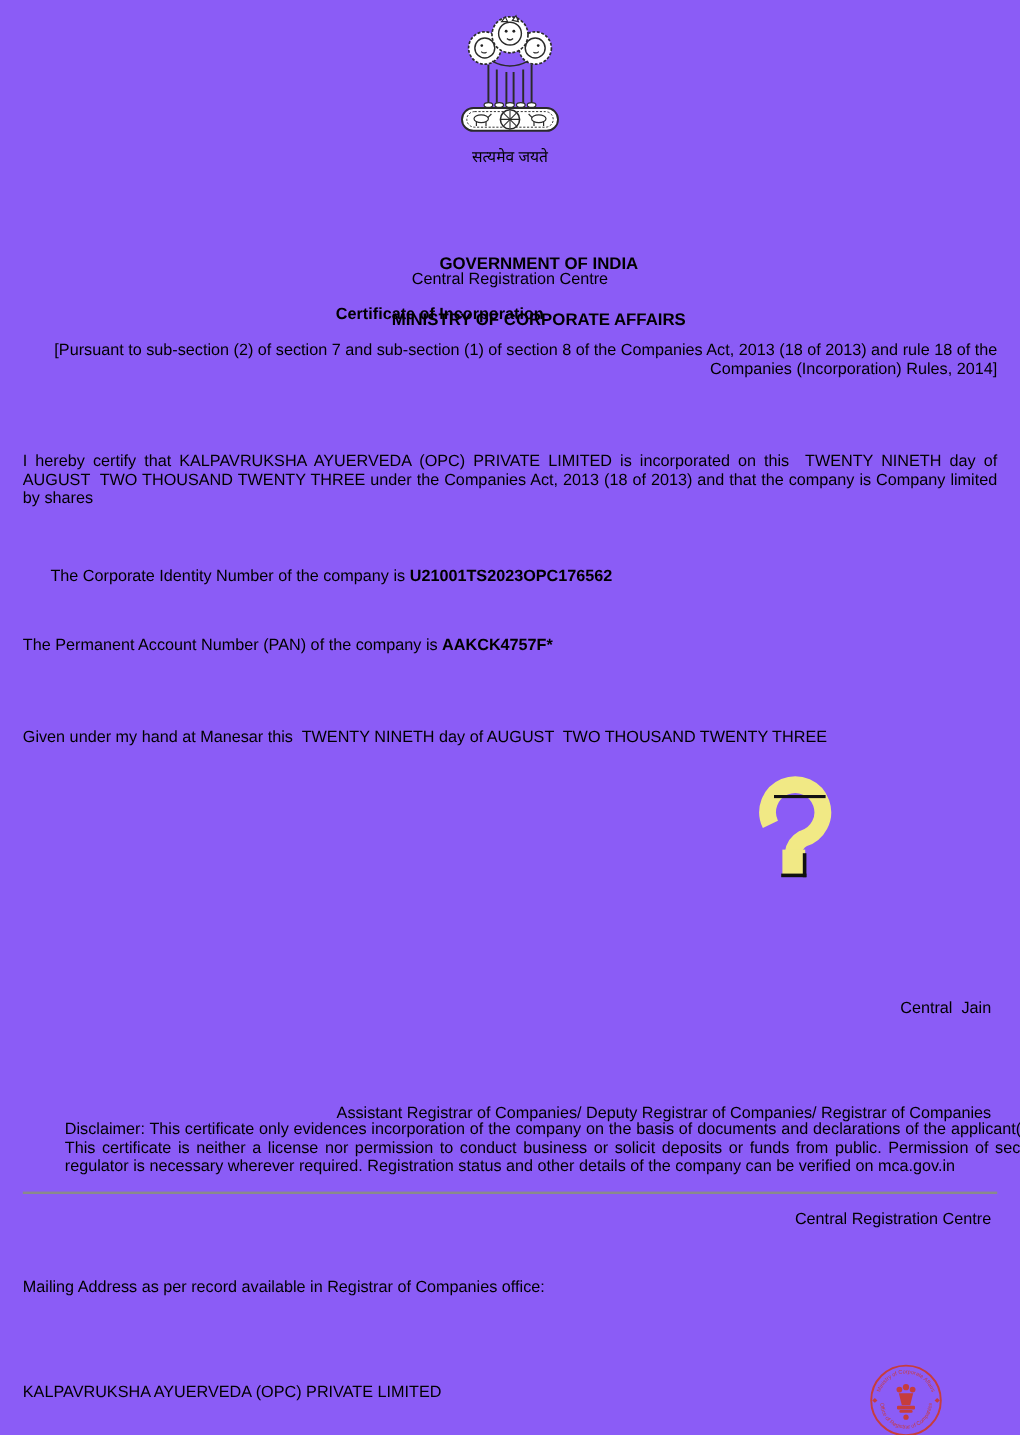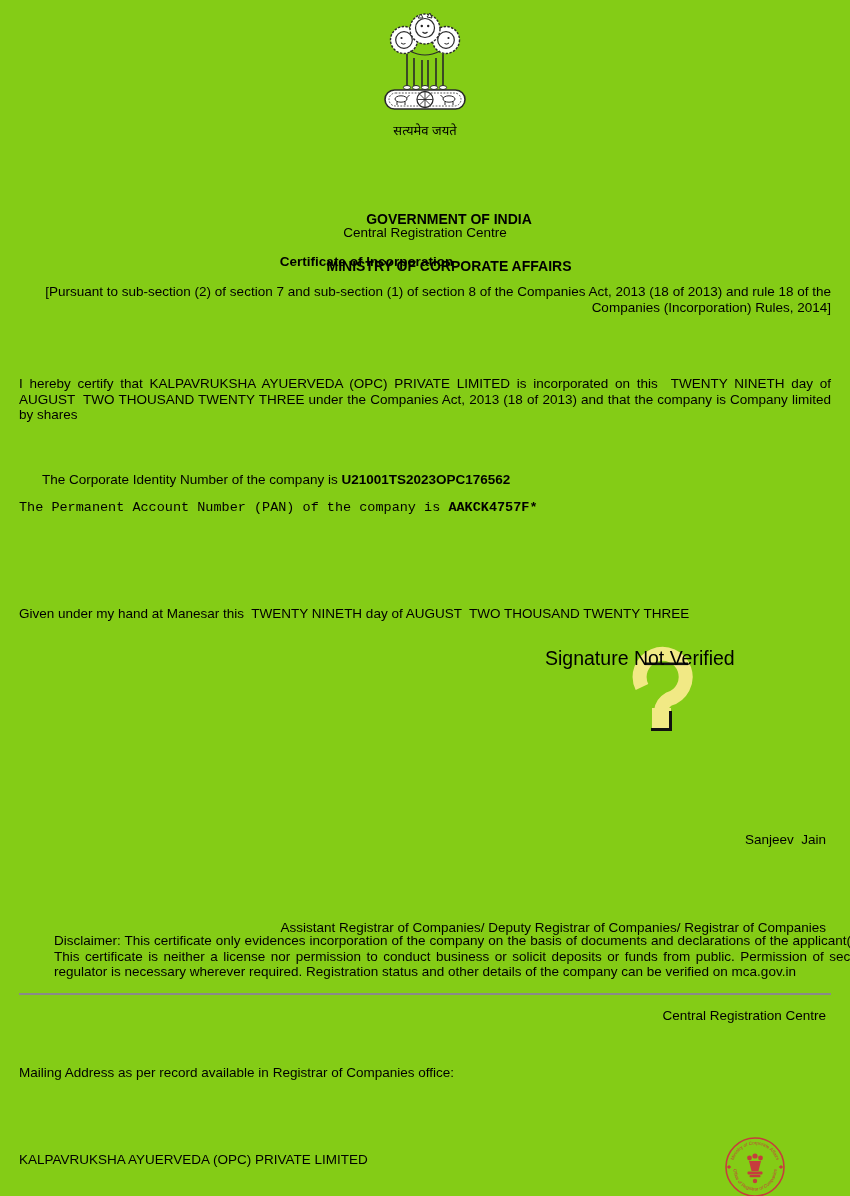--- a/index.html
+++ b/index.html
@@ -1,17 +1,17 @@
 <!DOCTYPE html>
 <html><head>
 <meta charset="utf-8">
 <style>
   html,body{margin:0;padding:0;background:#fff;}
   #page{
-    position:relative;width:850px;height:1196px;background:#84cc16;
+    position:relative;width:850px;height:1196px;background:#8b5cf6;
     font-family:"Liberation Sans",sans-serif;color:#000;overflow:hidden;
   }
   .abs{position:absolute;}
   .t{position:absolute;white-space:pre-wrap;font-size:13.5px;line-height:15.5px;}
   .bold{font-weight:bold;}
   
   .hdr-main{left:0;top:181px;width:850px;font-size:14px;line-height:15.5px;font-weight:bold;text-align:center;padding-left:24px;}
   .hdr-sub{left:0;top:225px;width:850px;text-align:center;}
   .hdr-title{left:0;top:254px;width:733px;text-align:center;font-weight:bold;}
   .pursuant{left:19px;top:284px;width:812px;text-align:right;}
@@ -108,37 +108,36 @@
     <div>GOVERNMENT OF INDIA</div>
     <div>MINISTRY OF CORPORATE AFFAIRS</div>
   </div>
   <div class="t hdr-sub">Central Registration Centre</div>
   <div class="t hdr-title">Certificate of Incorporation</div>
   <div class="t pursuant">[Pursuant to sub-section (2) of section 7 and sub-section (1) of section 8 of the Companies Act, 2013 (18 of 2013) and rule 18 of the Companies (Incorporation) Rules, 2014]</div>
 
   <div class="t certify"><span>I hereby certify that </span><span>KALPAVRUKSHA AYUERVEDA (OPC) PRIVATE LIMITED</span><span> is incorporated on this  TWENTY NINETH day of AUGUST  TWO THOUSAND TWENTY THREE under the Companies Act, 2013 (18 of 2013) and that the company is Company limited by shares</span></div>
 
   <div class="t numline" style="top:472px;margin-left:23px;"><span>The Corporate Identity Number of the company is </span><span class="bold">U21001TS2023OPC176562</span></div>
-  <div class="t numline" style="top:500px;font-family:Liberation Mono, monospace;"><span>The Permanent Account Number (PAN) of the company is </span><span class="bold">AAKCK4757F*</span></div>
+  <div class="t numline" style="top:530px;"><span>The Permanent Account Number (PAN) of the company is </span><span class="bold">AAKCK4757F*</span></div>
 
   <div class="t numline" style="top:606px;">Given under my hand at Manesar this  TWENTY NINETH day of AUGUST  TWO THOUSAND TWENTY THREE</div>
 
   <div class="abs" style="left:622px;top:645px;width:80px;height:100px;">
     <svg width="80" height="100" viewBox="0 0 80 100">
       <path d="M 20 42 A 23 23 0 1 1 47 54 Q 40 58 39 66" fill="none" stroke="#f1e985" stroke-width="14"></path>
       <rect x="30" y="63" width="19" height="21" fill="#f1e985"></rect>
       <rect x="23" y="17.5" width="43" height="2.6" fill="#111"></rect>
       <rect x="47" y="66" width="3" height="20" fill="#111"></rect>
       <rect x="29" y="83" width="21" height="3" fill="#111"></rect>
     </svg>
   </div>
-  <div class="t sig-status">Signature Not Verified</div>
 
   <div class="t reg-block">
-    <div>Sanjeev  Jain</div>
+    <div>Central  Jain</div>
     <div>Assistant Registrar of Companies/ Deputy Registrar of Companies/ Registrar of Companies</div>
     <div>Central Registration Centre</div>
   </div>
 
   <div class="t disclaimer">Disclaimer: This certificate only evidences incorporation of the company on the basis of documents and declarations of the applicant(s). This certificate is neither a license nor permission to conduct business or solicit deposits or funds from public. Permission of sector regulator is necessary wherever required. Registration status and other details of the company can be verified on mca.gov.in</div>
   <div class="divider"></div>
 
   <div class="t mail-block">
     <div>Mailing Address as per record available in Registrar of Companies office:</div>
     <div>KALPAVRUKSHA AYUERVEDA (OPC) PRIVATE LIMITED</div>

